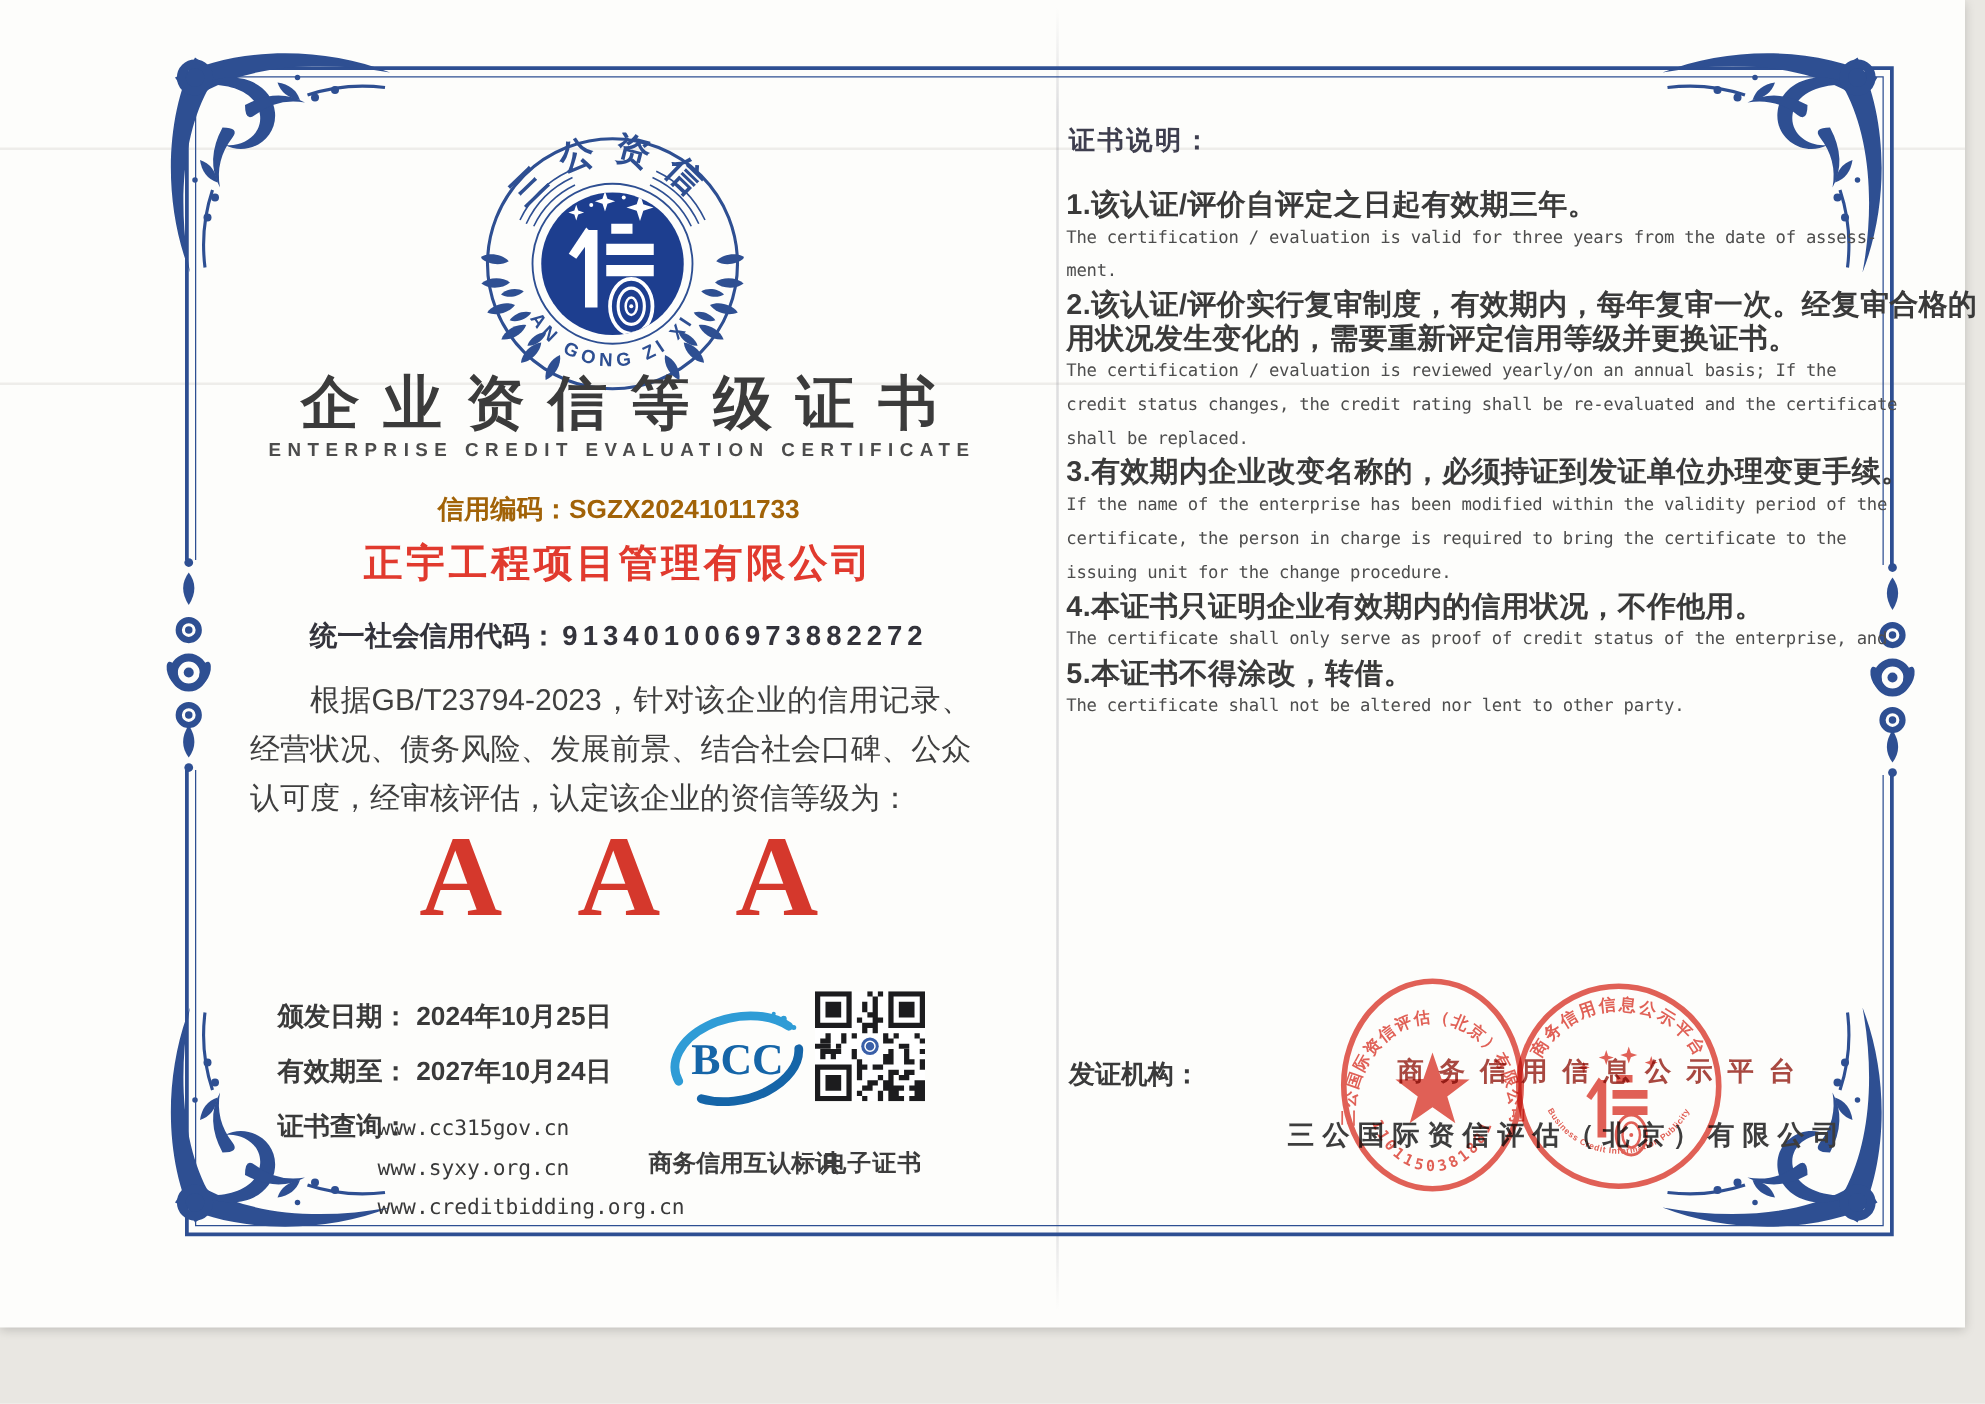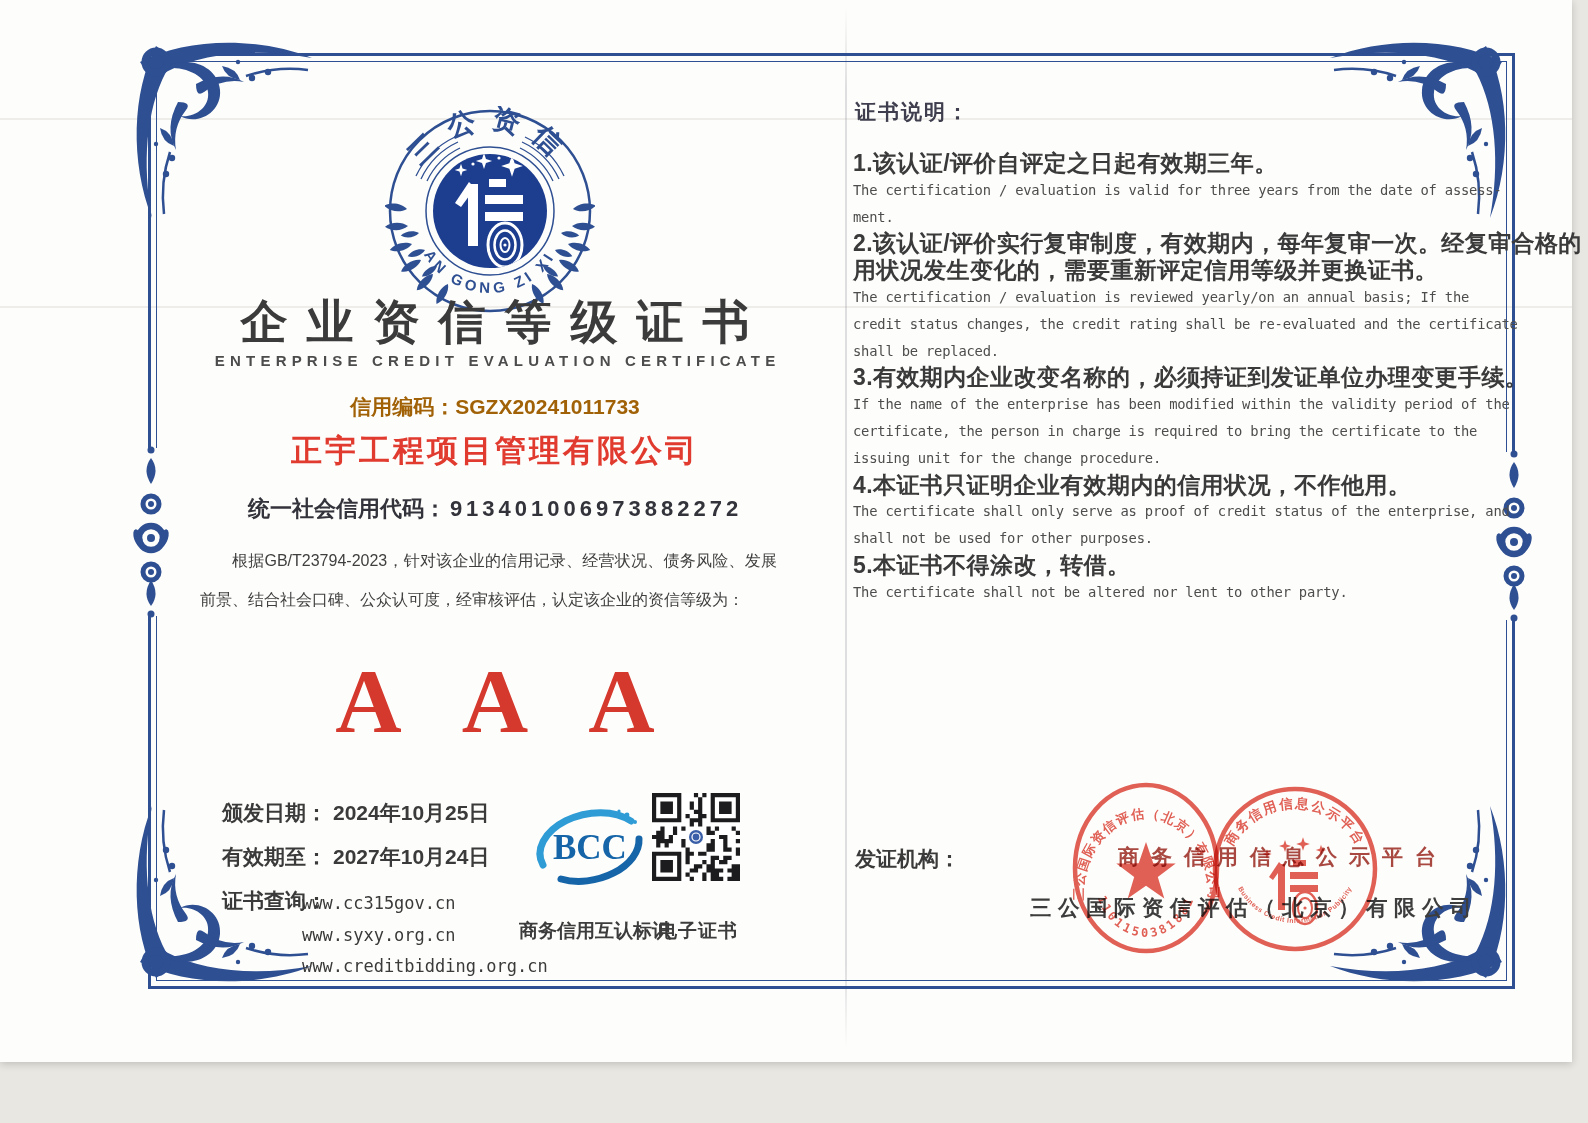--- a/index.html
+++ b/index.html
@@ -42,21 +42,21 @@
   .lp-center{position:absolute;left:150px;width:690px;text-align:center}
   .emblem{position:absolute;left:385px;top:106px;width:210px;height:210px}
   .emb-arc-top{font-weight:700;font-size:28px;letter-spacing:13px;fill:var(--ornament-blue);font-family:"Liberation Sans",sans-serif}
   .emb-arc-bottom{font-weight:700;font-size:15px;letter-spacing:4px;fill:var(--ornament-blue);font-family:"Liberation Sans",sans-serif}
   .title-zh{top:291px;font-size:47px;font-weight:700;color:#3b3b3b;letter-spacing:19px;text-indent:19px;white-space:nowrap}
   .title-en{top:352px;font-size:15px;font-weight:700;color:#4c4c4c;letter-spacing:5.2px;text-indent:5.2px;white-space:nowrap}
   .credit-code{top:393px;font-size:21px;font-weight:700;color:#a16207}
   .company{top:430px;font-size:31px;font-weight:700;color:var(--company-red);letter-spacing:3px}
   .scc{top:494px;font-size:22px;font-weight:700;color:#33333b}
   .scc .digits{letter-spacing:4px;margin-left:4px}
-  .paragraph{position:absolute;left:200px;top:541px;width:577px;font-size:16px;line-height:39px;
+  .paragraph{position:absolute;left:200px;top:541px;width:577px;font-size:24px;line-height:39px;
              color:#3f3f3f;font-weight:500;text-align:justify;text-indent:2em}
   .rating{top:648px;font-family:"Liberation Serif","DejaVu Serif",serif;font-size:92px;font-weight:700;
           color:var(--accent-red);letter-spacing:60px;text-indent:60px}
   .kv{position:absolute;left:222px;font-size:21px;font-weight:600;color:var(--ink);white-space:nowrap}
   .kv .v{margin-left:6px;font-weight:700}
   .url-list{position:absolute;left:302px;top:888px}
   .url-list div{font-family:"DejaVu Sans Mono","Liberation Mono",monospace;font-size:17px;color:#3a3a3a;line-height:31.5px}
   .bcc{position:absolute;left:527px;top:799px;width:122px;height:92px}
   .bcc-text{font-family:"Liberation Serif",serif;font-weight:700;font-size:35px;fill:var(--bcc-blue-dark)}
   .qr{position:absolute;left:652px;top:793px;width:88px;height:88px}
@@ -335,21 +335,20 @@
       <div class="note-line zh">用状况发生变化的，需要重新评定信用等级并更换证书。</div>
       <div class="note-line en">The certification / evaluation is reviewed yearly/on an annual basis; If the</div>
       <div class="note-line en">credit status changes, the credit rating shall be re-evaluated and the certificate</div>
       <div class="note-line en">shall be replaced.</div>
       <div class="note-line zh">3.有效期内企业改变名称的，必须持证到发证单位办理变更手续。</div>
       <div class="note-line en">If the name of the enterprise has been modified within the validity period of the</div>
       <div class="note-line en">certificate, the person in charge is required to bring the certificate to the</div>
       <div class="note-line en">issuing unit for the change procedure.</div>
       <div class="note-line zh">4.本证书只证明企业有效期内的信用状况，不作他用。</div>
       <div class="note-line en">The certificate shall only serve as proof of credit status of the enterprise, and</div>
-      <div class="note-line en">shall not be used for other purposes.</div>
       <div class="note-line zh">5.本证书不得涂改，转借。</div>
       <div class="note-line en">The certificate shall not be altered nor lent to other party.</div>
     </div>
 
   <div class="issuer-label">发证机构：</div>
   <div class="platform-text">商务信用信息公示平台</div>
   <div class="issuer-company">三公国际资信评估（北京）有限公司</div>
 
   <svg class="seal left" viewBox="0 0 172 192">
     <defs>

